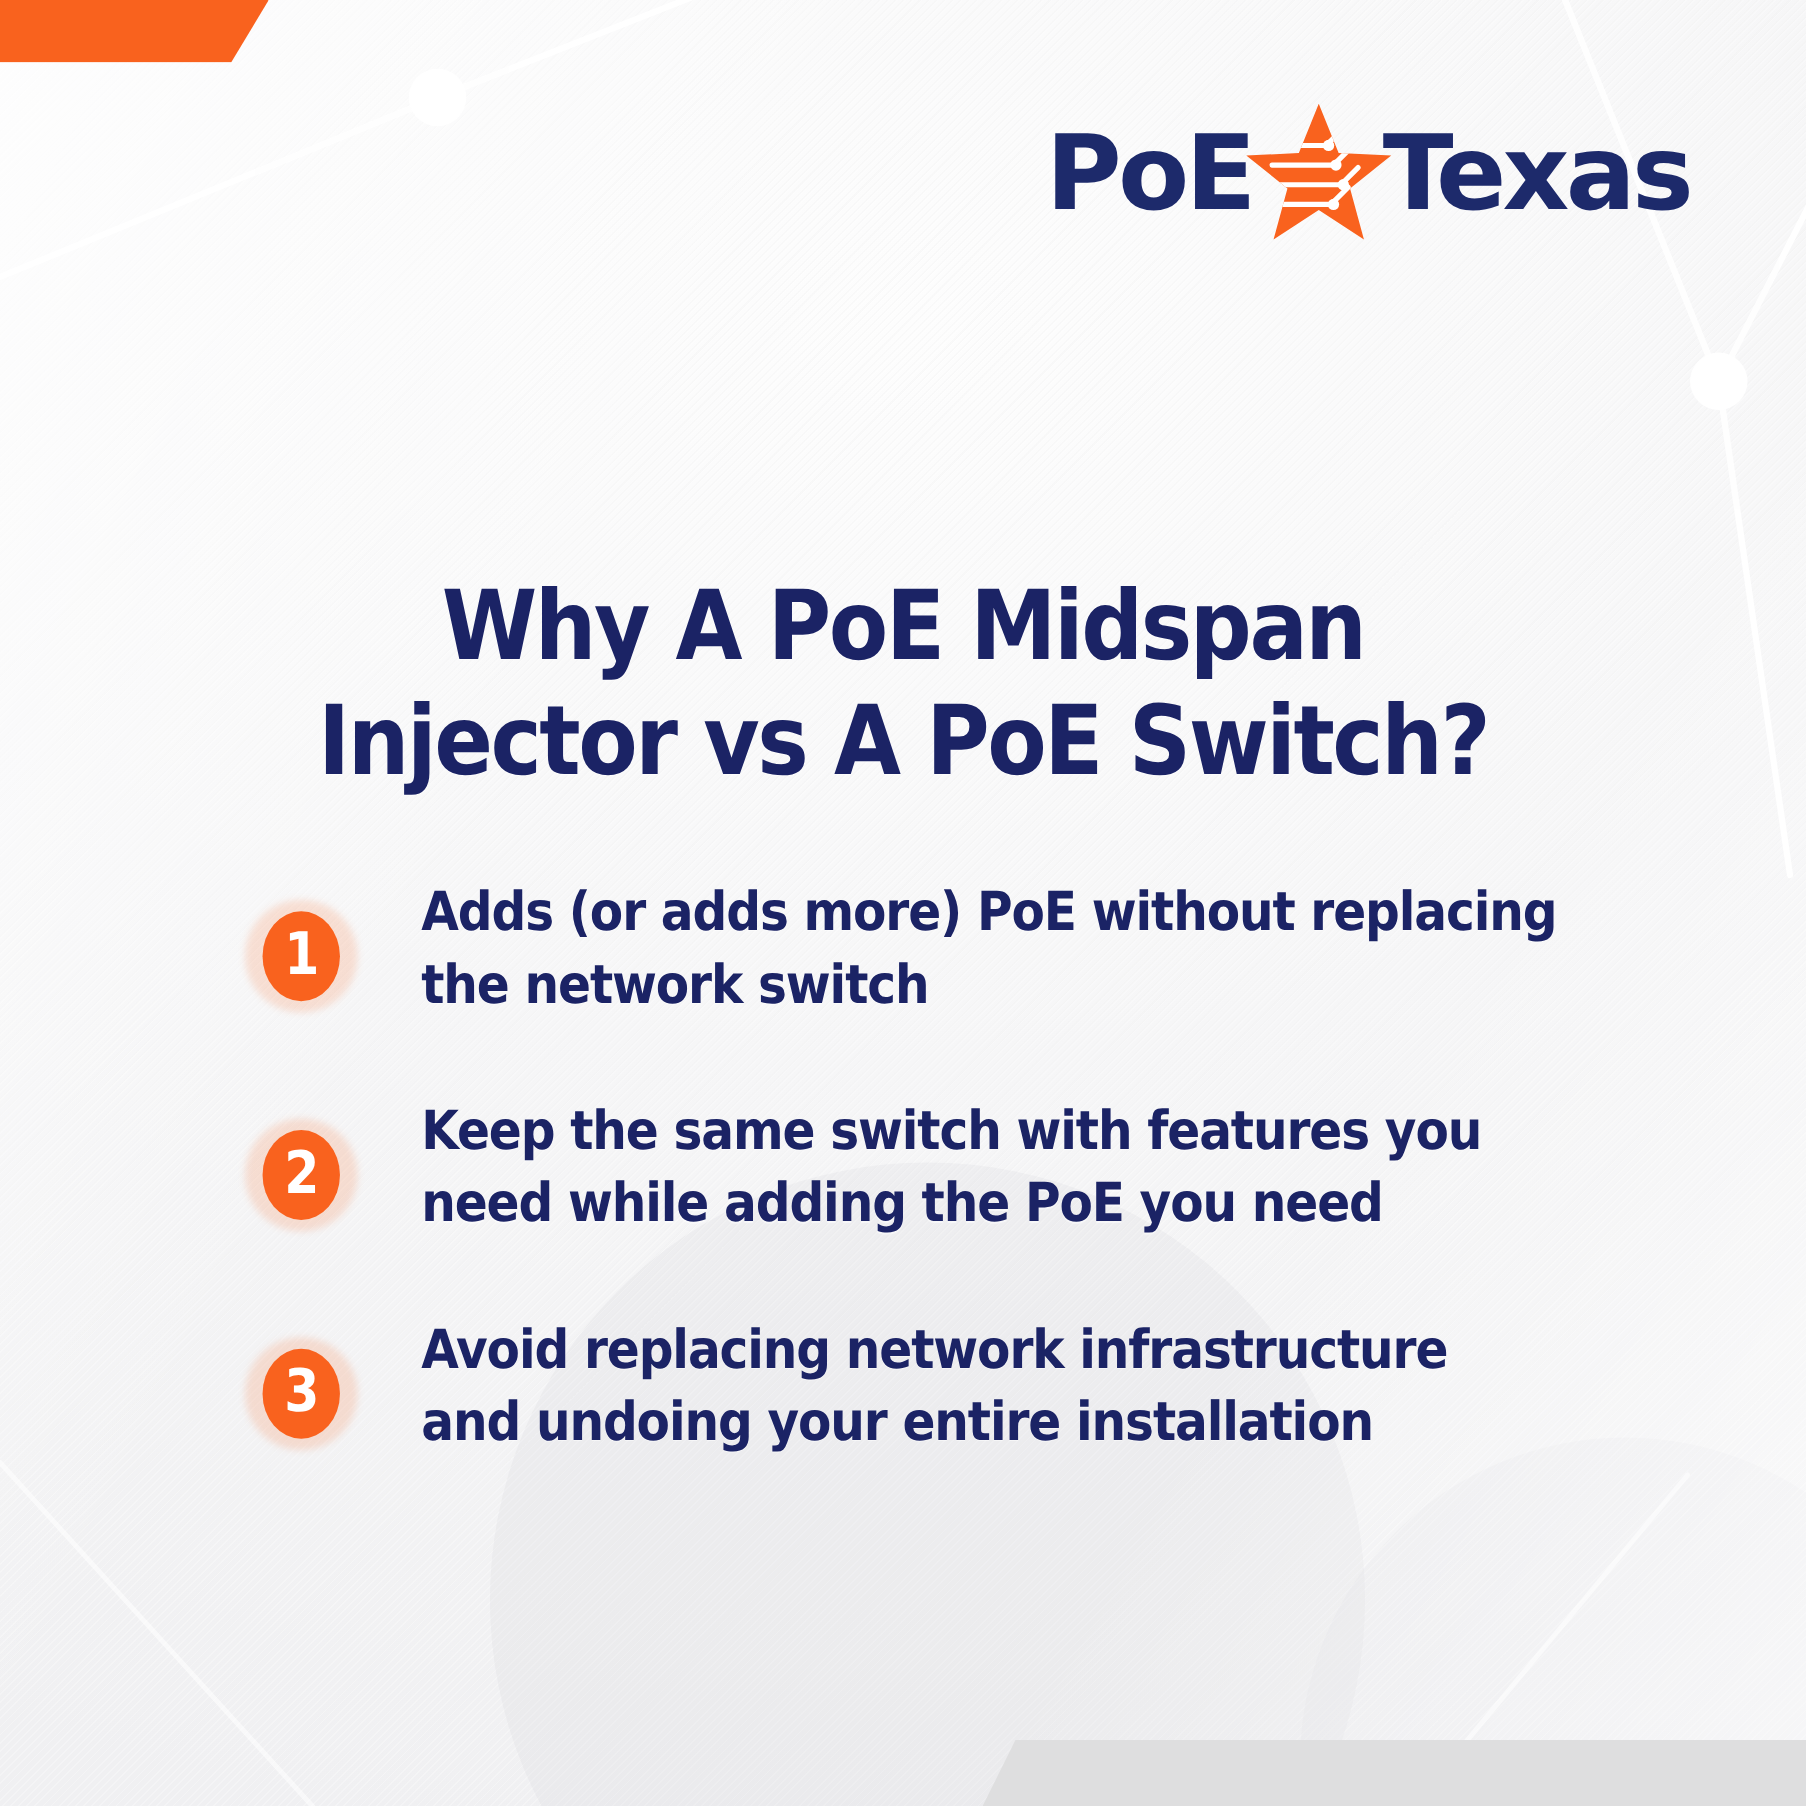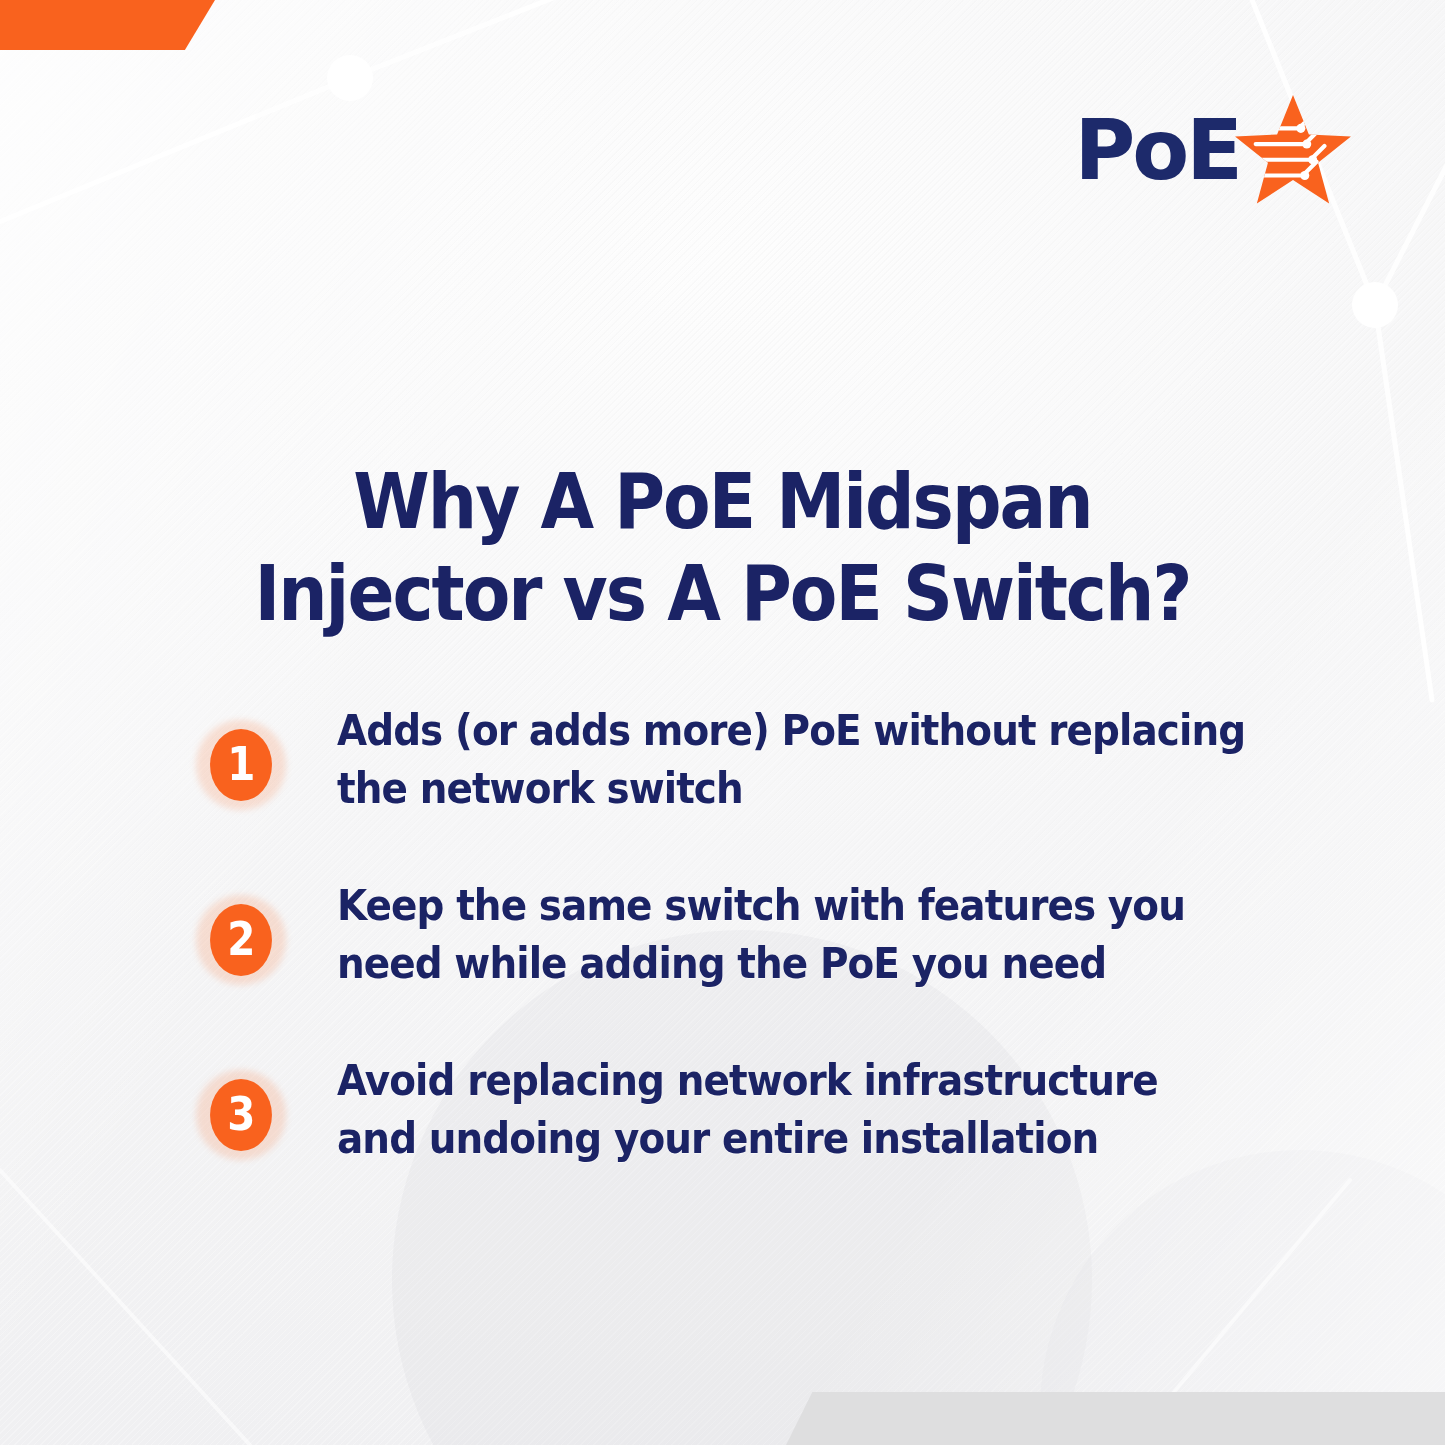--- a/index.html
+++ b/index.html
@@ -111,21 +111,20 @@
   
   .logo {
     position: absolute;
     left: 822px;
     top: 88px;
     width: 530px;
     height: 104px;
     display: flex;
     align-items: center;
     justify-content: flex-end;
-    margin-top: 12px;
   }
   .logo-word {
     font-family: "DejaVu Sans", sans-serif;
     font-weight: bold;
     font-size: 83px;
     line-height: 1;
     letter-spacing: -3px;
     color: #1d2a6b;
     position: relative;
     top: -2px;
@@ -273,20 +272,21 @@
         <path d="M26 84 H70 L84 70"></path>
       </g>
       <g clip-path="url(#starclip)" fill="#ffffff">
         <circle cx="68" cy="36" r="4.6"></circle>
         <circle cx="74" cy="52" r="4.6"></circle>
         <circle cx="80" cy="68" r="4.6"></circle>
         <circle cx="72" cy="84" r="4.6"></circle>
       </g>
     </svg>
 
+    <span class="logo-word right">Texas</span>
   </div>
 
   <h1 class="title">
     <span class="title-line">Why A PoE Midspan</span>
     <span class="title-line">Injector vs A PoE Switch?</span>
   </h1>
 
   <div class="list">
 
     <div class="list-item">

